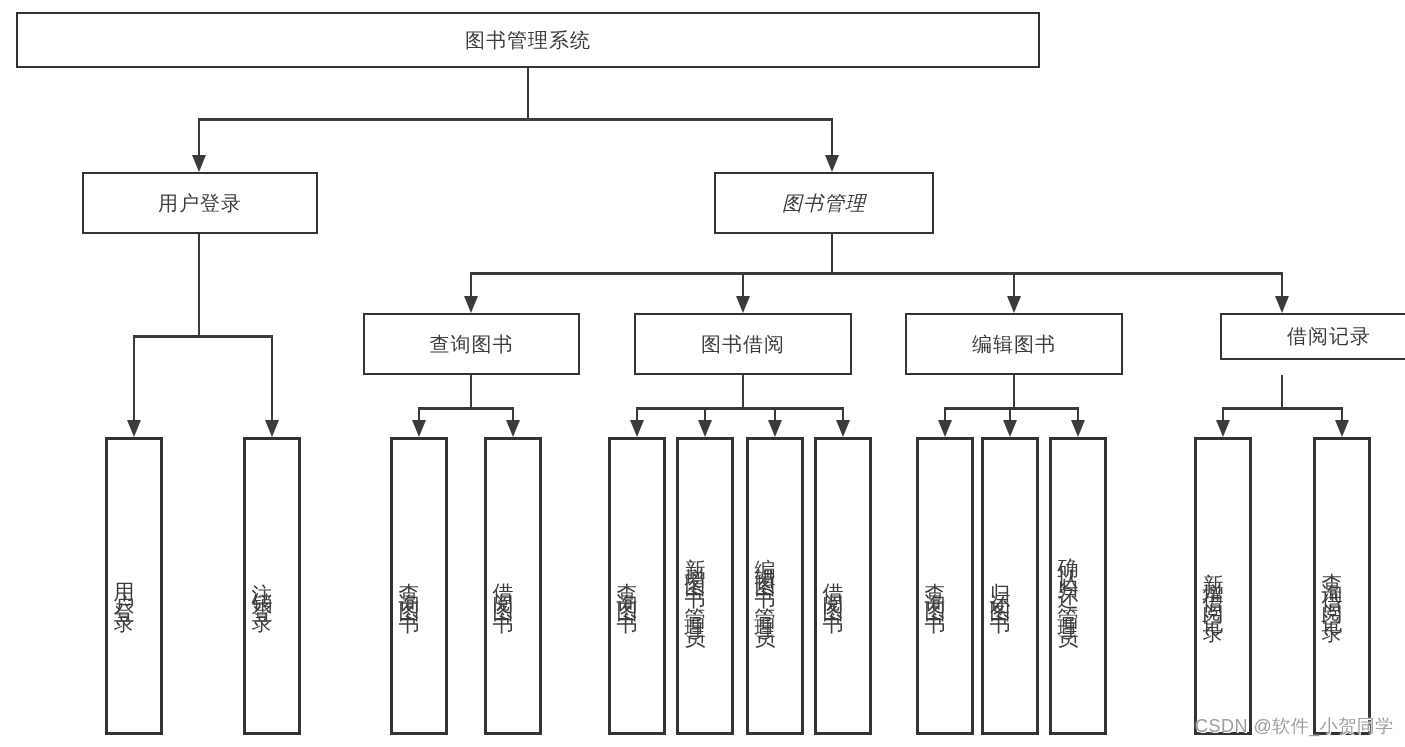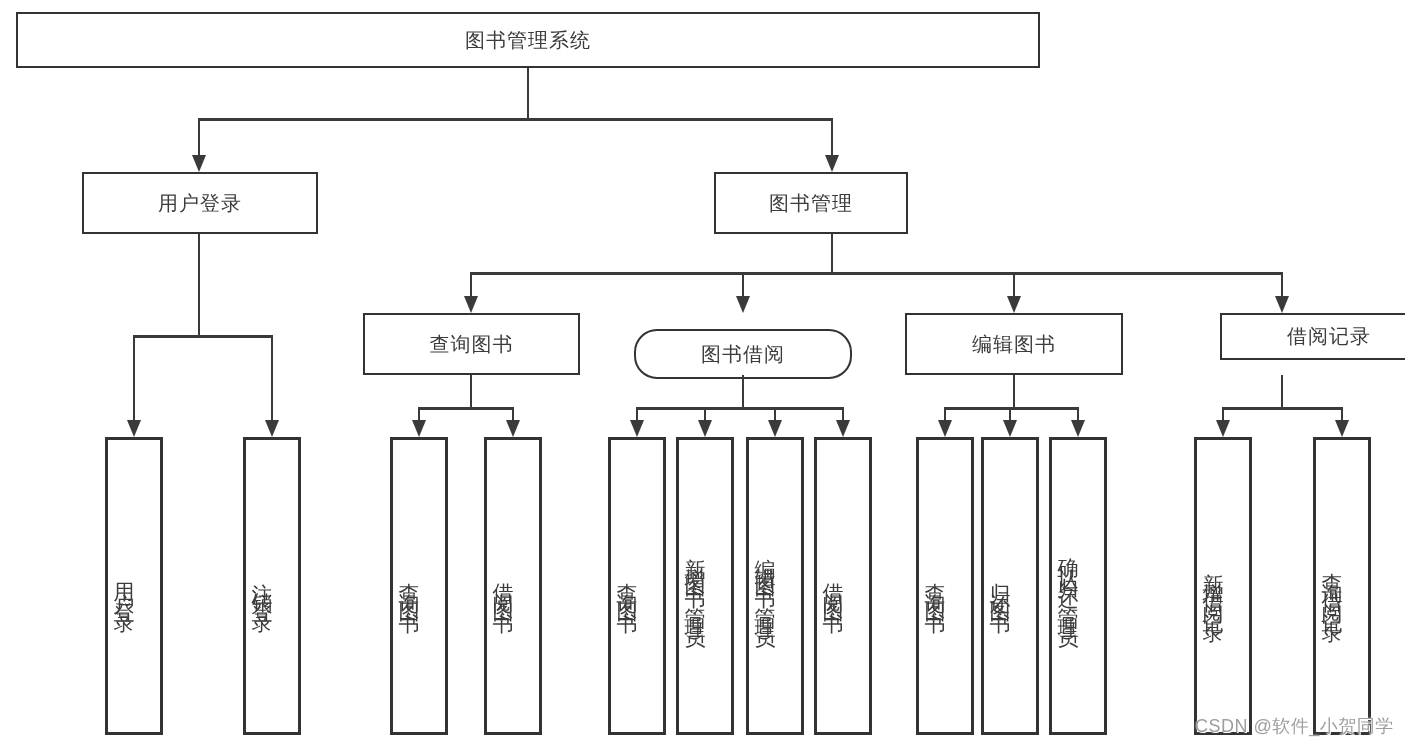--- a/index.html
+++ b/index.html
@@ -69,28 +69,28 @@
 
 <div class="canvas">
 
   <div class="node" style="left:16px; top:12px; width:1024px; height:56px;">
     <span class="hlabel">图书管理系统</span>
   </div>
 
   <div class="node" style="left:82px; top:172px; width:236px; height:62px;">
     <span class="hlabel">用户登录</span>
   </div>
-  <div class="node" style="left:714px; top:172px; width:194px; height:62px;">
+  <div class="node" style="left:714px; top:172px; width:220px; height:62px;font-style:italic;">
     <span class="hlabel">图书管理</span>
   </div>
 
   <div class="node" style="left:363px; top:313px; width:217px; height:62px;">
     <span class="hlabel">查询图书</span>
   </div>
-  <div class="node" style="left:634px; top:329px; width:218px; height:50px;border-radius:23px;">
+  <div class="node" style="left:634px; top:313px; width:218px; height:62px;">
     <span class="hlabel">图书借阅</span>
   </div>
   <div class="node" style="left:905px; top:313px; width:218px; height:62px;">
     <span class="hlabel">编辑图书</span>
   </div>
   <div class="node" style="left:1220px; top:313px; width:218px; height:47px;font-family:Liberation Mono, monospace;">
     <span class="hlabel">借阅记录</span>
   </div>
 
   <div class="node leaf" style="left:105px; top:437px; width:58px; height:298px;">

